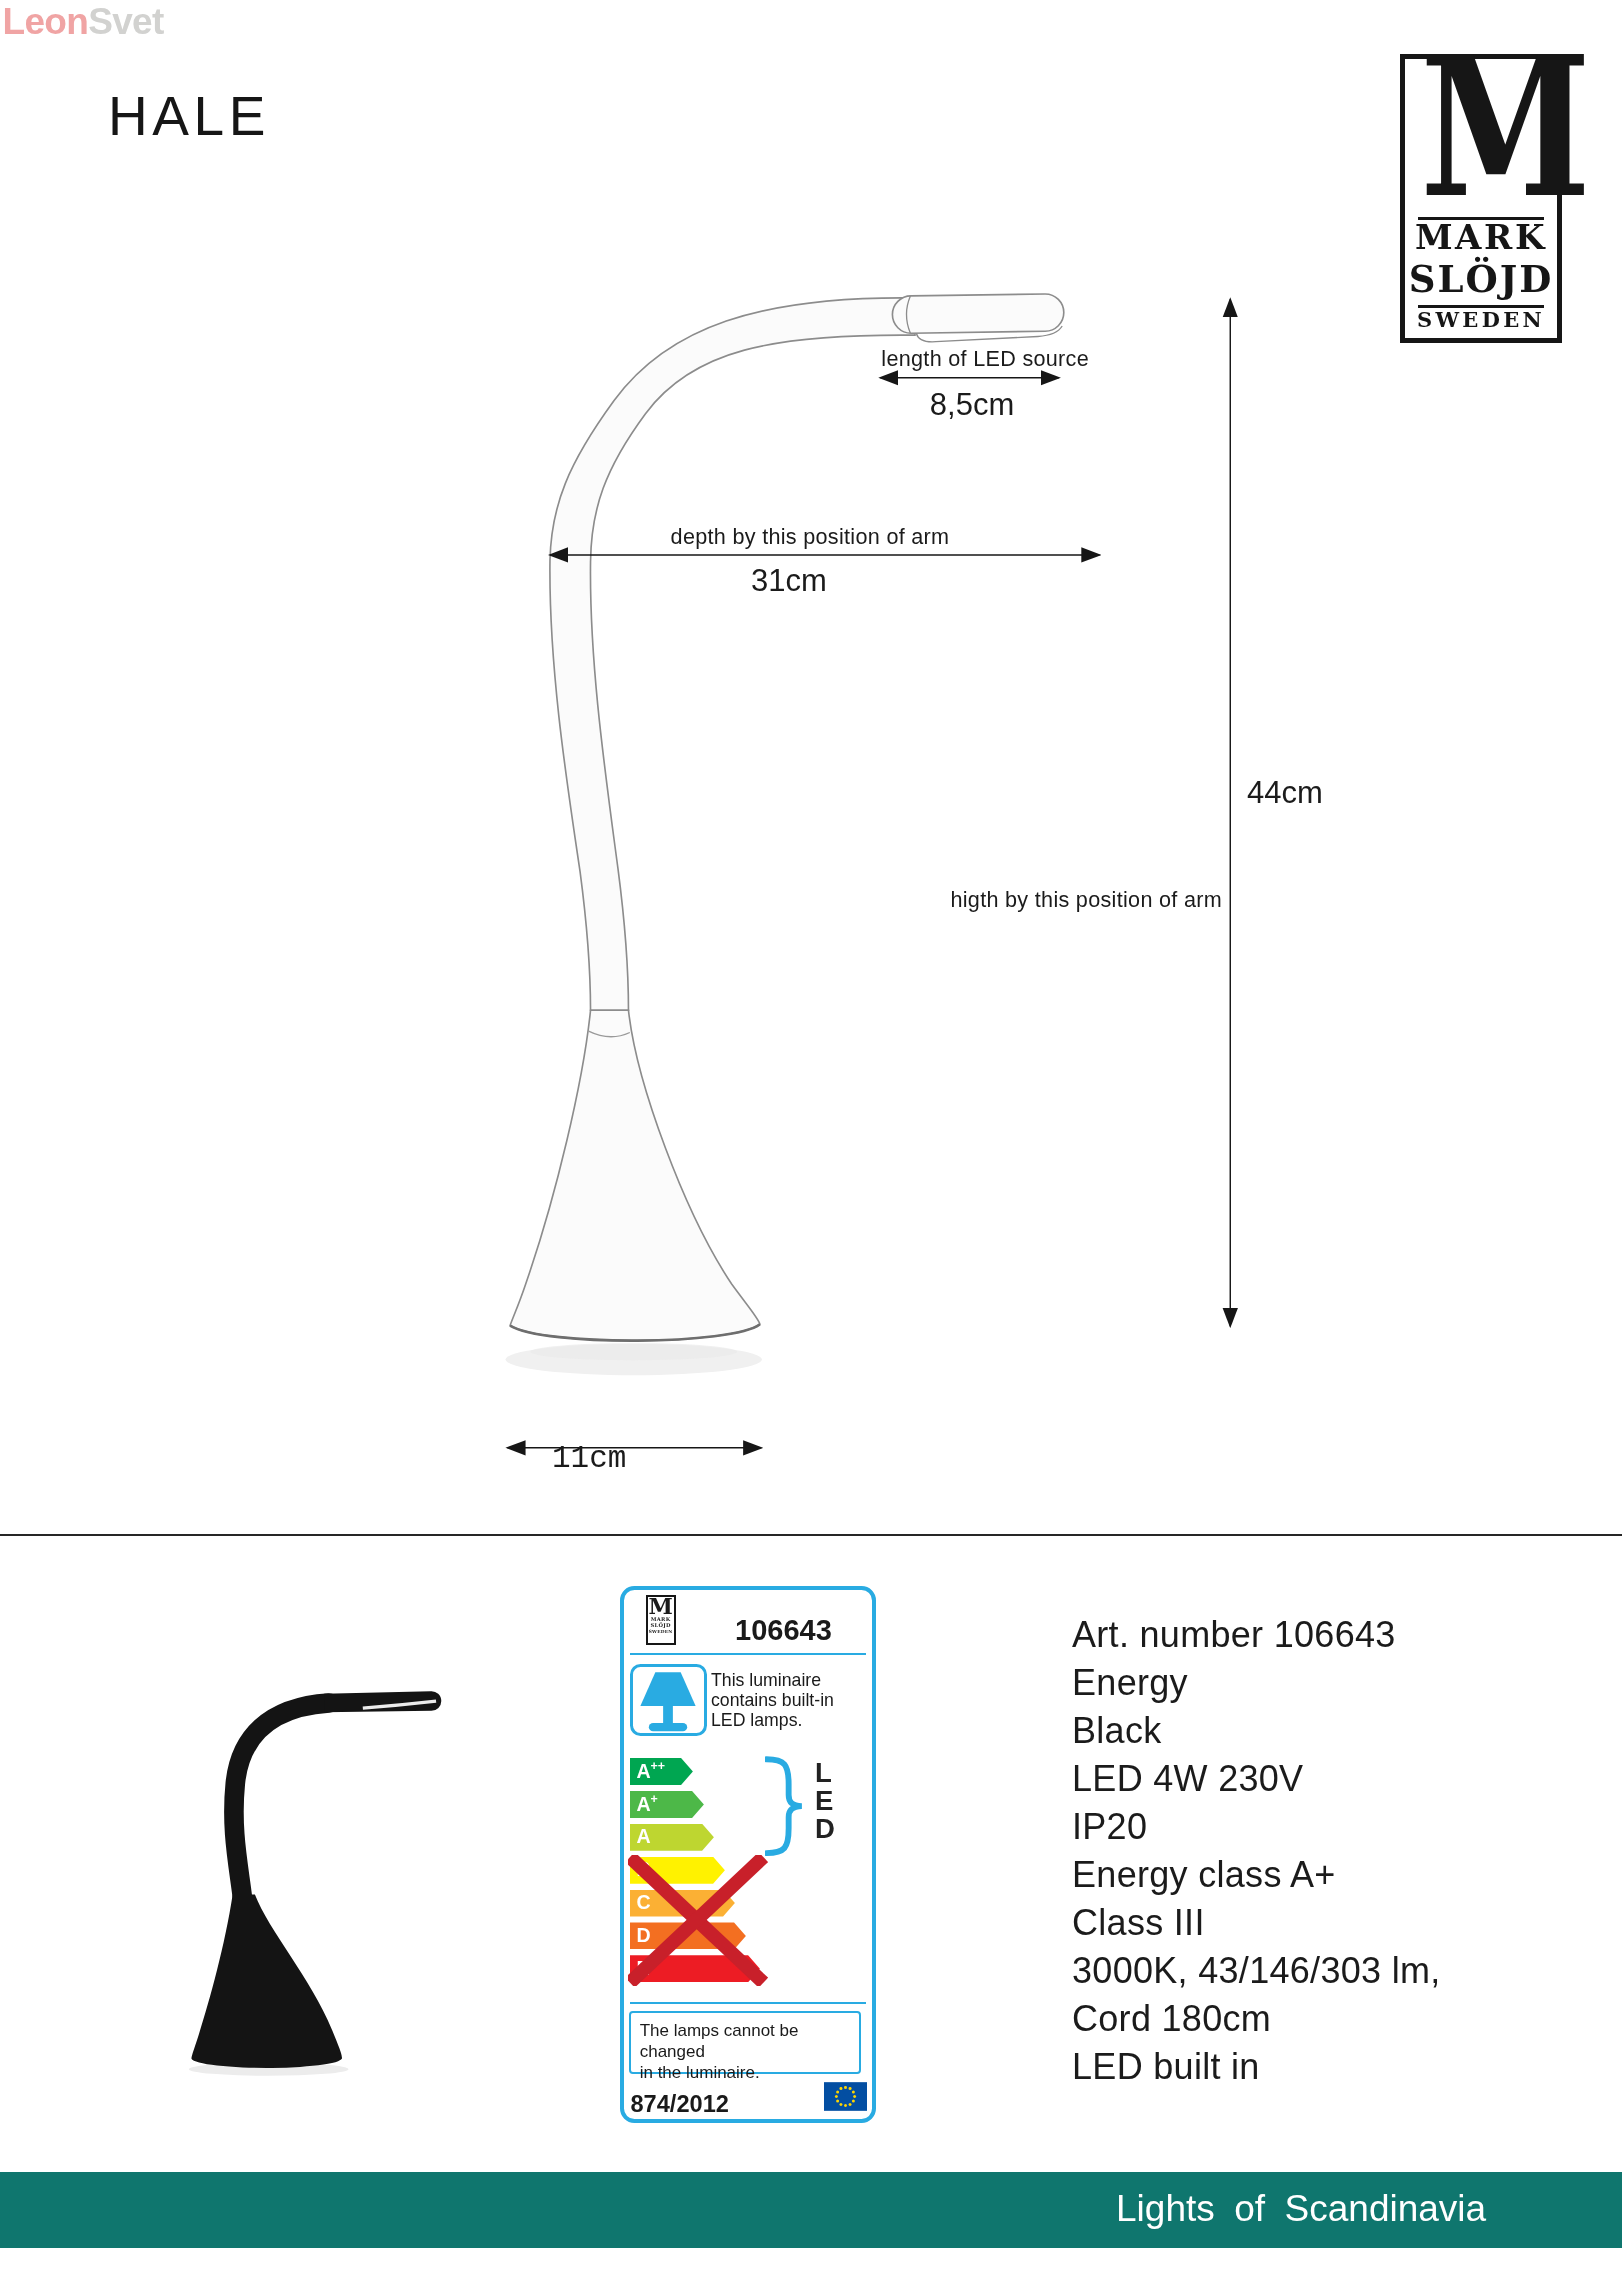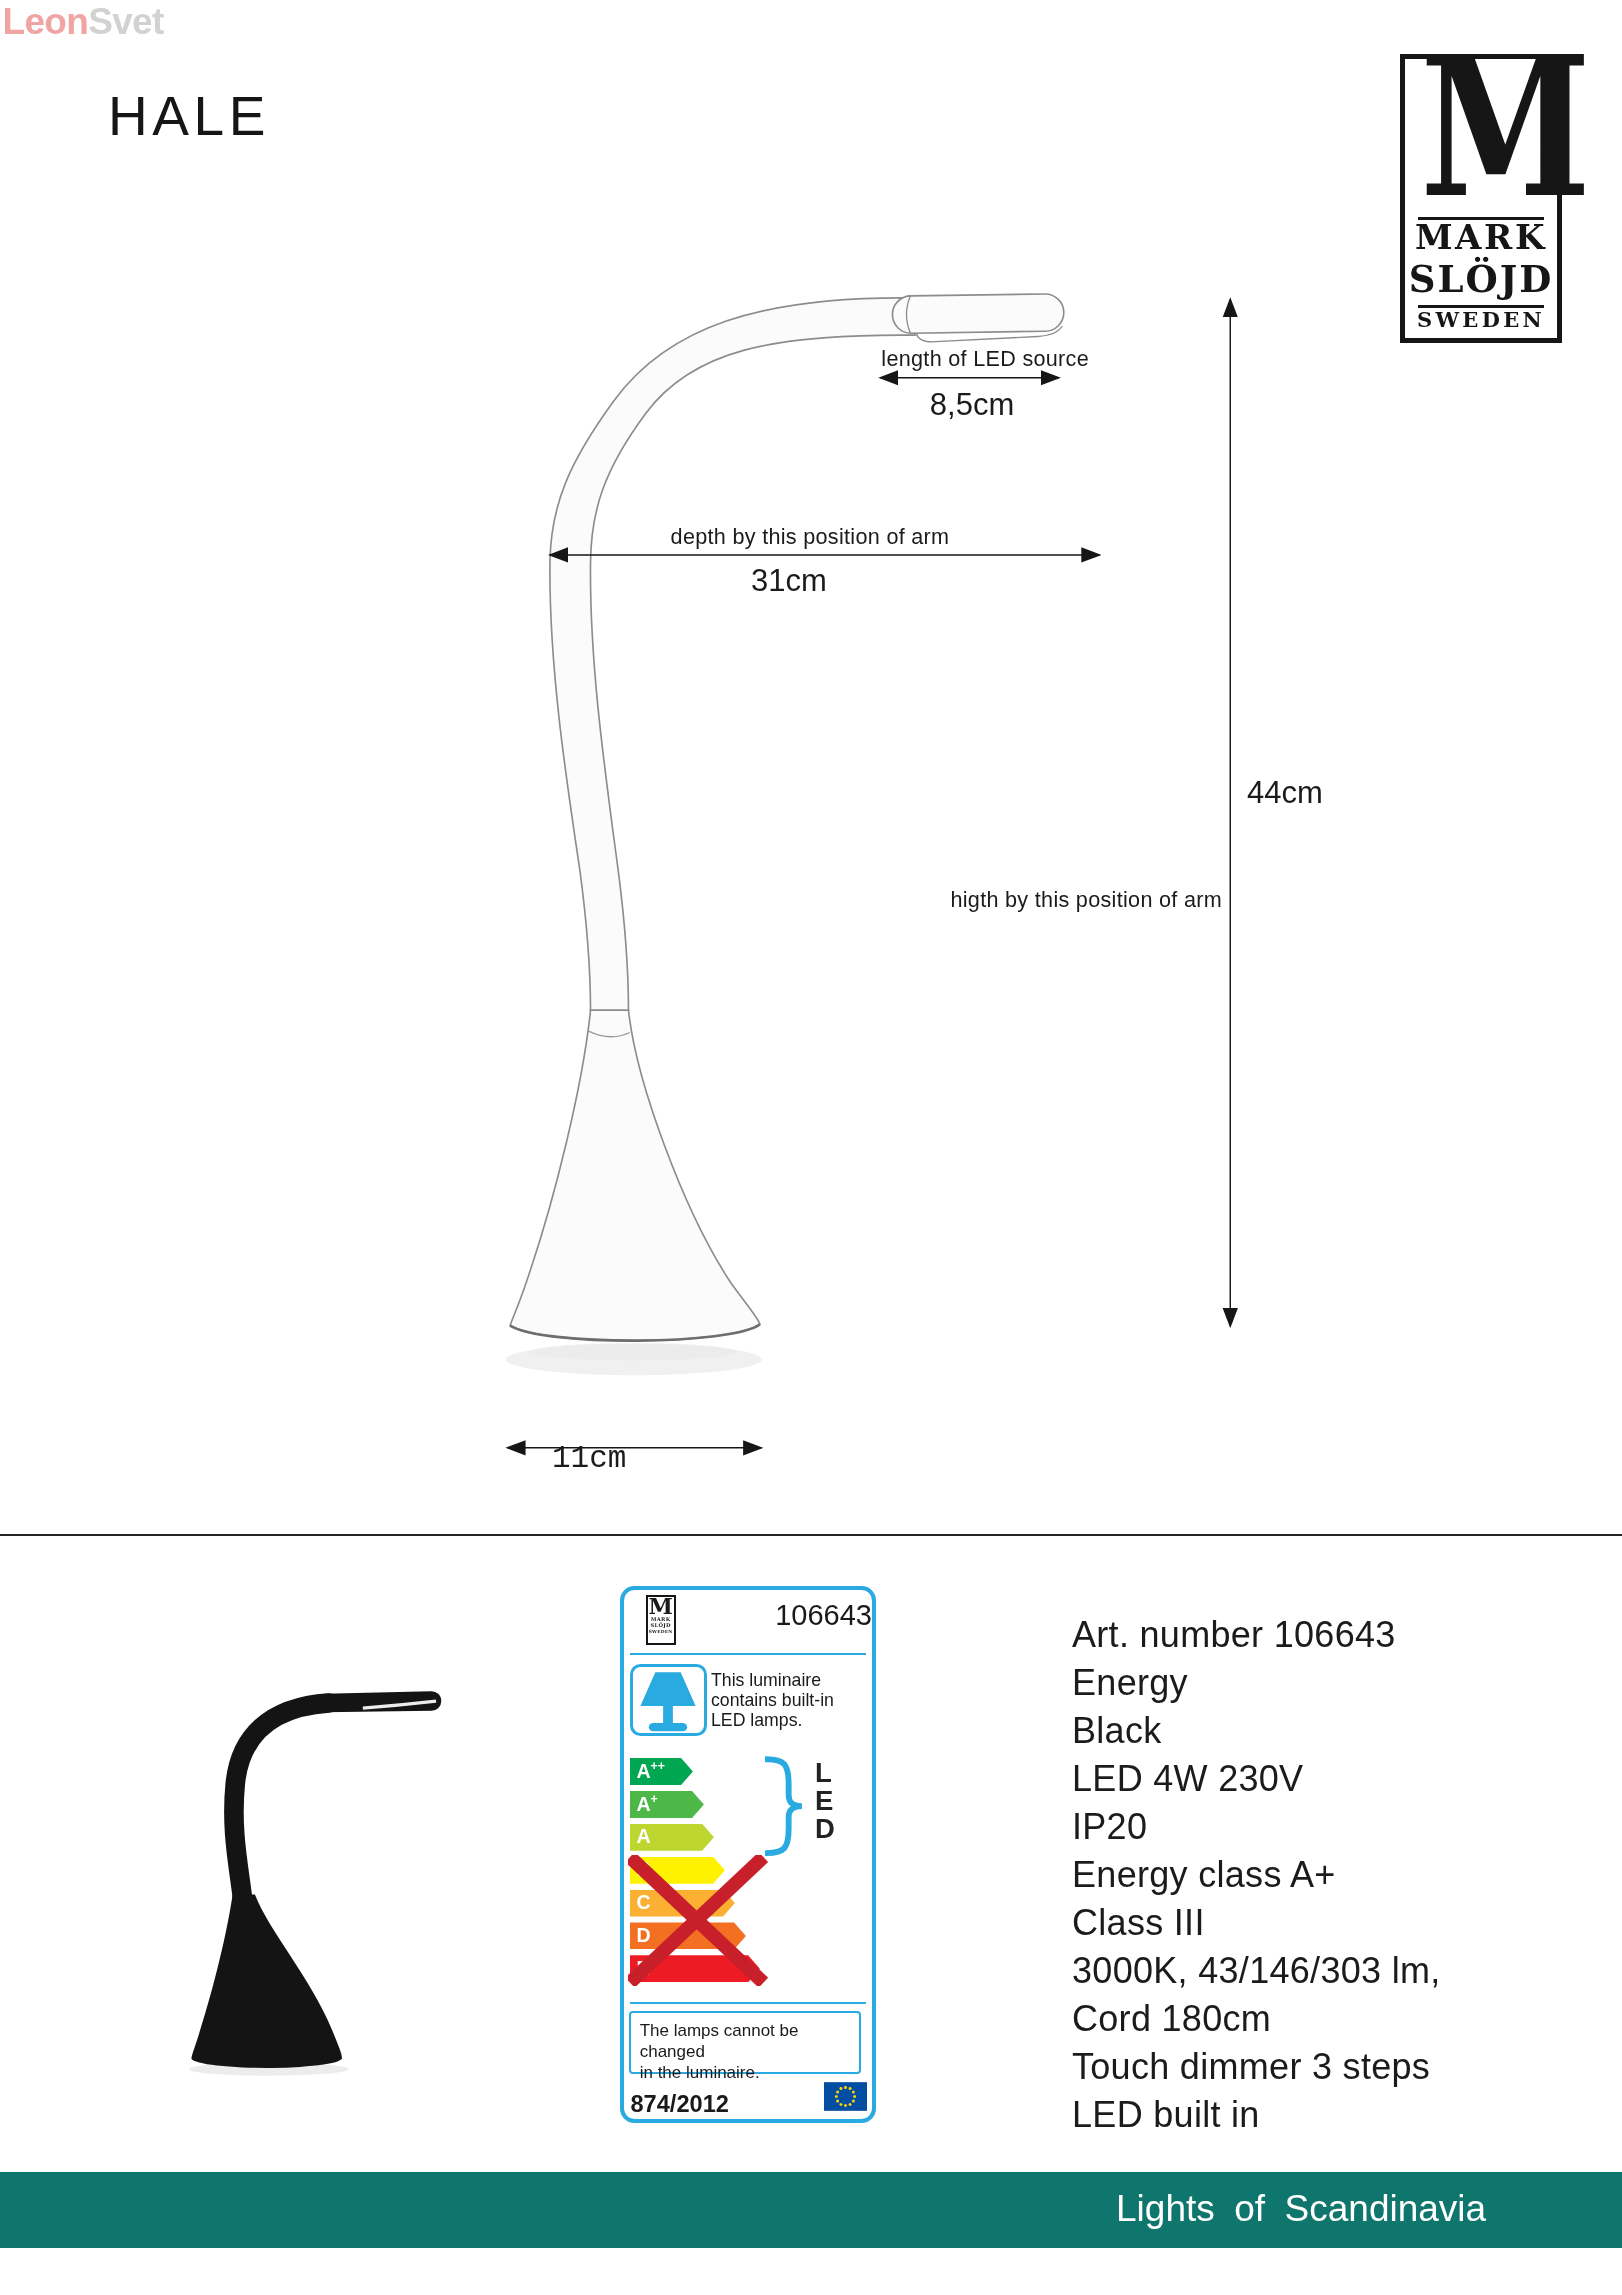--- a/index.html
+++ b/index.html
@@ -35,21 +35,21 @@
   #divider{left:0;top:1534px;width:1623px;height:2px;background:#262626;}
 
   
   #energy-label{left:620px;top:1586px;width:256px;height:537px;border:4.6px solid #29abe2;
       border-radius:14.4px;box-sizing:border-box;background:#fff;}
   #energy-label .rule{position:absolute;left:5.9px;right:5.9px;height:2px;background:#29abe2;}
   #el-mini-logo{position:absolute;left:21.6px;top:5.2px;width:30px;height:50px;border:2px solid #161616;
       box-sizing:border-box;text-align:center;overflow:hidden;}
   #el-mini-logo .mM{font-family:"DejaVu Serif", serif;font-weight:bold;font-size:22px;line-height:19.6px;display:block;}
   #el-mini-logo .mtxt{font-family:"DejaVu Serif", serif;font-weight:bold;font-size:5.2px;line-height:5.9px;display:block;letter-spacing:0.3px;}
-  #el-number{position:absolute;left:111px;right:0;top:9px;text-align:right;font-weight:normal;font-size:29px;color:#1a1a1a;}
+  #el-number{position:absolute;left:111px;right:0;top:24px;text-align:left;font-weight:bold;font-size:29px;color:#1a1a1a;}
   #el-lamp-box{position:absolute;left:5.9px;top:74px;width:77px;height:72px;border:3.3px solid #29abe2;
       border-radius:10.5px;box-sizing:border-box;}
   #el-contains{position:absolute;left:87px;top:80px;font-size:17.7px;line-height:20px;color:#1a1a1a;}
   #el-bars{position:absolute;left:5.9px;top:168px;width:157px;}
   .el-bar{position:relative;height:27px;margin-bottom:5.9px;
       clip-path:polygon(0 0, calc(100% - 11.8px) 0, 100% 50%, calc(100% - 11.8px) 100%, 0 100%);}
   .el-bar .bl{position:absolute;left:6.5px;top:1.3px;color:#fff;font-weight:bold;font-size:19.6px;}
   .el-bar .bl sup{font-size:12.4px;}
   #el-led{position:absolute;left:191px;top:169px;font-weight:bold;font-size:27.5px;line-height:28px;color:#222;}
   #el-cannot{position:absolute;left:5.2px;top:421px;width:232px;height:63px;border:2px solid #29abe2;
@@ -224,21 +224,20 @@
   <div class="abs" id="specs">
       <div class="spec-line">Art. number 106643</div>
       <div class="spec-line">Energy</div>
       <div class="spec-line">Black</div>
       <div class="spec-line">LED 4W 230V</div>
       <div class="spec-line">IP20</div>
       <div class="spec-line">Energy class A+</div>
       <div class="spec-line">Class III</div>
       <div class="spec-line">3000K, 43/146/303 lm,</div>
       <div class="spec-line">Cord 180cm</div>
-      <div class="spec-line">Touch dimmer 3 steps</div>
       <div class="spec-line">LED built in</div>
     </div>
 
   <div class="abs" id="banner" style="background: #0f766e;">
     <div id="banner-text">Lights  of  Scandinavia</div>
   </div>
 
 </div>
 
 

